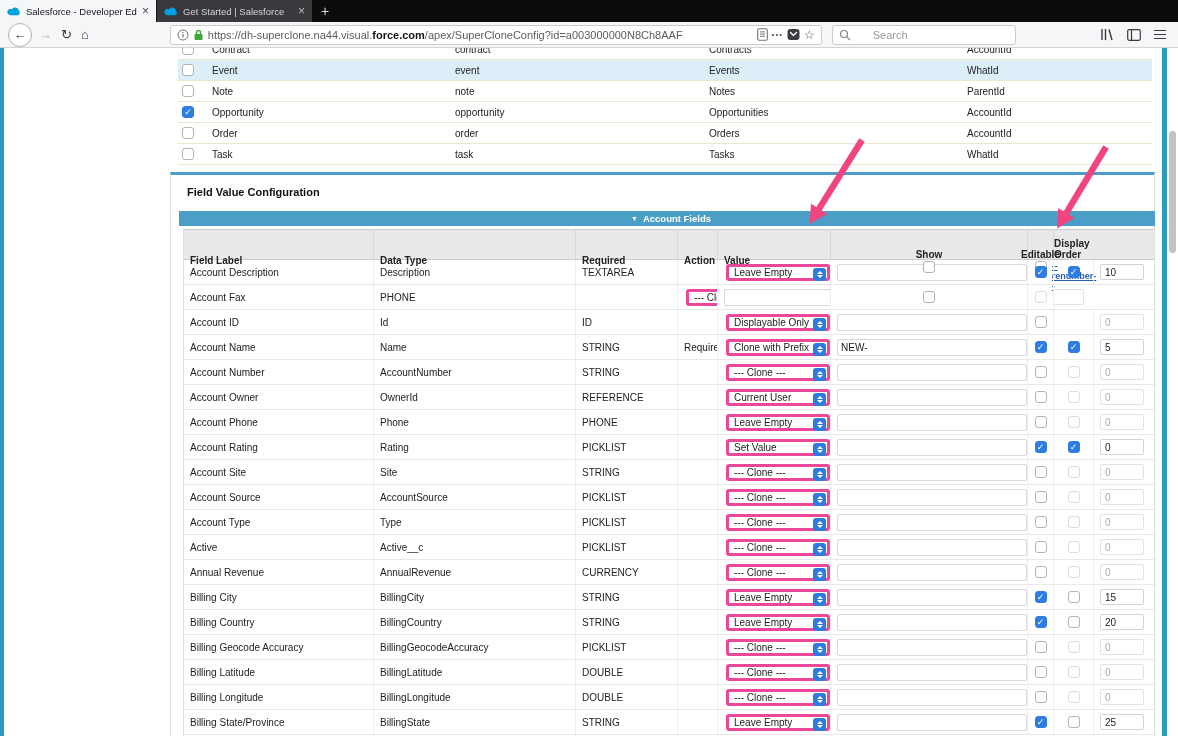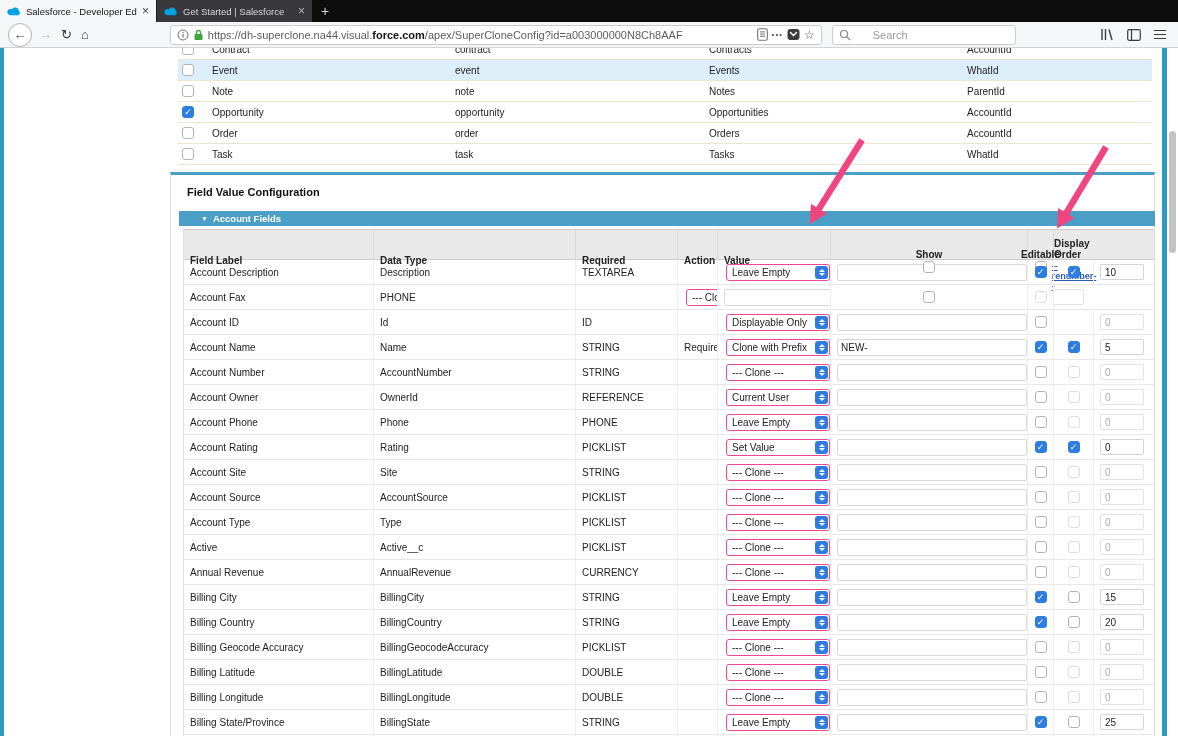--- a/index.html
+++ b/index.html
@@ -47,34 +47,34 @@
   .obj-clip .obj-row{margin-top:-9px;border-bottom:1px solid #ede5cf;}
   .cb{display:inline-block;width:12px;height:12px;box-sizing:border-box;border:1px solid #b3b3b6;border-radius:3px;background:#fff;position:relative;vertical-align:middle;}
   .cb.checked{background:#2e7de1;border-color:#2e7de1;}
   .cb.checked::after{content:"✓";position:absolute;left:0;top:0;width:100%;height:100%;display:flex;align-items:center;justify-content:center;color:#fff;font-size:9px;font-weight:bold;}
   .cb.faint{border-color:#dcdcdf;}
   .cb-cell{padding-left:4px;}
 
   
   .panel{position:absolute;left:170px;top:124px;width:985px;height:612px;background:#fff;border-top:3px solid #4b9fc6;border-left:1px solid #e2e2e2;border-right:1px solid #e2e2e2;box-sizing:border-box;}
   .panel-title{margin:11px 0 0 16px;font-size:11px;font-weight:bold;color:#111;}
-  .group-bar{margin:13px 0 0 8px;width:976px;height:15px;background:#4b9fc6;color:#fff;font-size:9.5px;font-weight:bold;display:flex;align-items:center;gap:5px;padding-left:22px;box-sizing:border-box;}
+  .group-bar{margin:13px 0 0 8px;width:976px;height:15px;background:#4b9fc6;color:#fff;font-size:9.5px;font-weight:bold;display:flex;align-items:center;gap:5px;padding-left:8px;box-sizing:border-box;justify-content:center;}
   .group-bar .tri{font-size:7px;line-height:1;}
   .ftable{margin:3px 0 0 12px;width:970px;border-left:1px solid #e0e0e0;border-right:1px solid #e0e0e0;}
   .ft-header,.ft-row{display:grid;grid-template-columns:190px 202px 102px 40px 113px 197px 26px 40px 60px;}
   .ft-header{height:29px;background:#e9e9e9;border-top:1px solid #cbcbcb;border-bottom:1px solid #cbcbcb;align-items:center;font-size:10px;font-weight:bold;color:#222;}
   .ft-header>div{height:100%;display:flex;align-items:center;padding-left:6px;box-sizing:border-box;border-right:1px solid #d8d8d8;}
   .ft-header>div:last-child{border-right:none;margin-top:8px;}
   .ft-header>div.stacked{flex-direction:column;justify-content:center;align-items:center;padding:0;gap:1px;}
   .renumber{font-size:9px;color:#2a5db0;text-decoration:underline;font-weight:bold;cursor:pointer;}
   .ft-row{height:24px;align-items:center;border-bottom:1px solid #e8e8e8;font-size:10px;color:#222;}
   .ftc{height:100%;display:flex;align-items:center;padding-left:6px;box-sizing:border-box;border-right:1px solid #efefef;overflow:hidden;}
   .ftc:last-child{border-right:none;}
   .ftc.center{justify-content:center;padding-left:0;}
-  .select{position:relative;display:inline-flex;align-items:center;width:104px;height:17px;background:#fff;border:1px solid #ec4899;border-radius:3px;box-sizing:border-box;padding-left:5px;margin-left:2px;}
+  .select{position:relative;display:inline-flex;align-items:center;width:104px;height:17px;background:#fff;border:3px solid #ec4899;border-radius:3px;box-sizing:border-box;padding-left:5px;margin-left:2px;}
   .select-label{font-size:10px;color:#222;white-space:nowrap;}
   .stepper{position:absolute;right:1px;top:1px;width:13px;height:13px;background:#2f7ce0;border-radius:3px;display:flex;flex-direction:column;align-items:center;justify-content:center;gap:1px;}
   .stepper::before{content:"";width:0;height:0;border-left:3px solid transparent;border-right:3px solid transparent;border-bottom:3.5px solid #fff;}
   .stepper::after{content:"";width:0;height:0;border-left:3px solid transparent;border-right:3px solid transparent;border-top:3.5px solid #fff;}
   .val-input{width:188px;height:15px;border:1px solid #d9d9d9;border-radius:2px;font-size:10px;padding:0 3px;color:#222;outline:none;box-sizing:content-box;}
   .order-cell{justify-content:flex-end;padding-right:10px;}
   .order-input{width:34px;height:14px;border:1px solid #d4d4d4;border-radius:2px;font-size:10px;padding:0 4px;color:#222;outline:none;}
   .order-input.dim{color:#aaa;border-color:#e2e2e2;}
 
   

